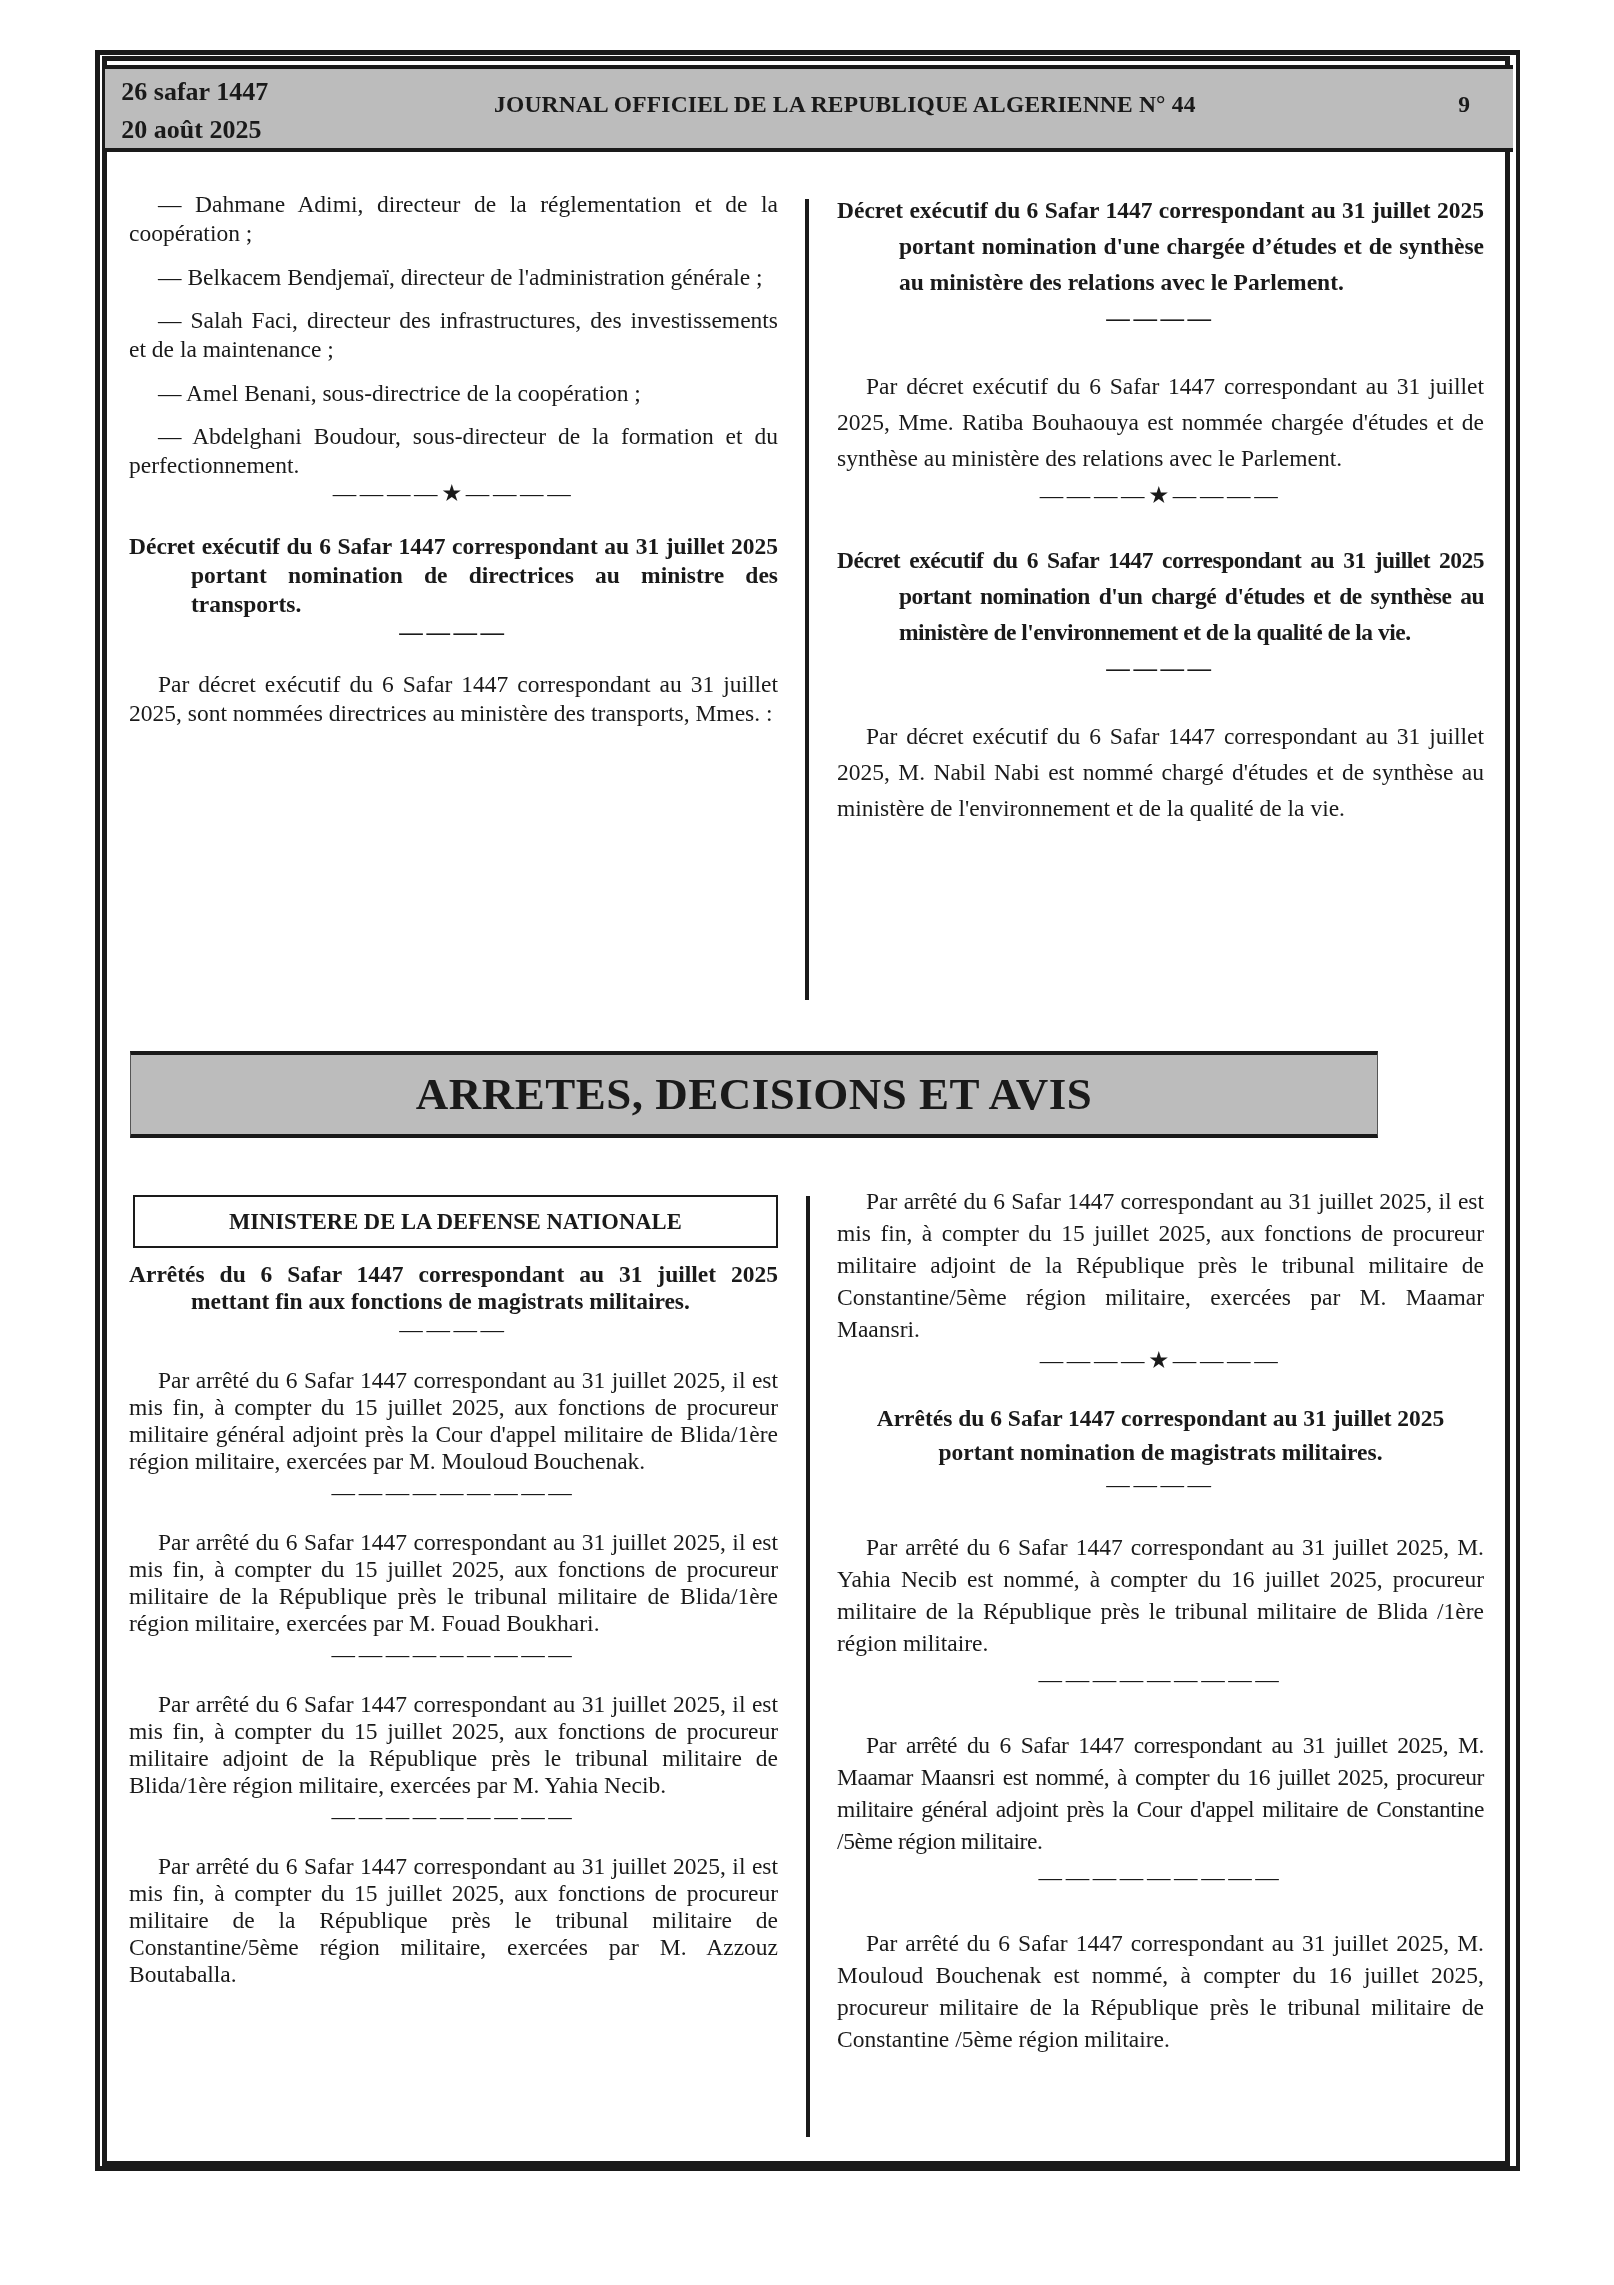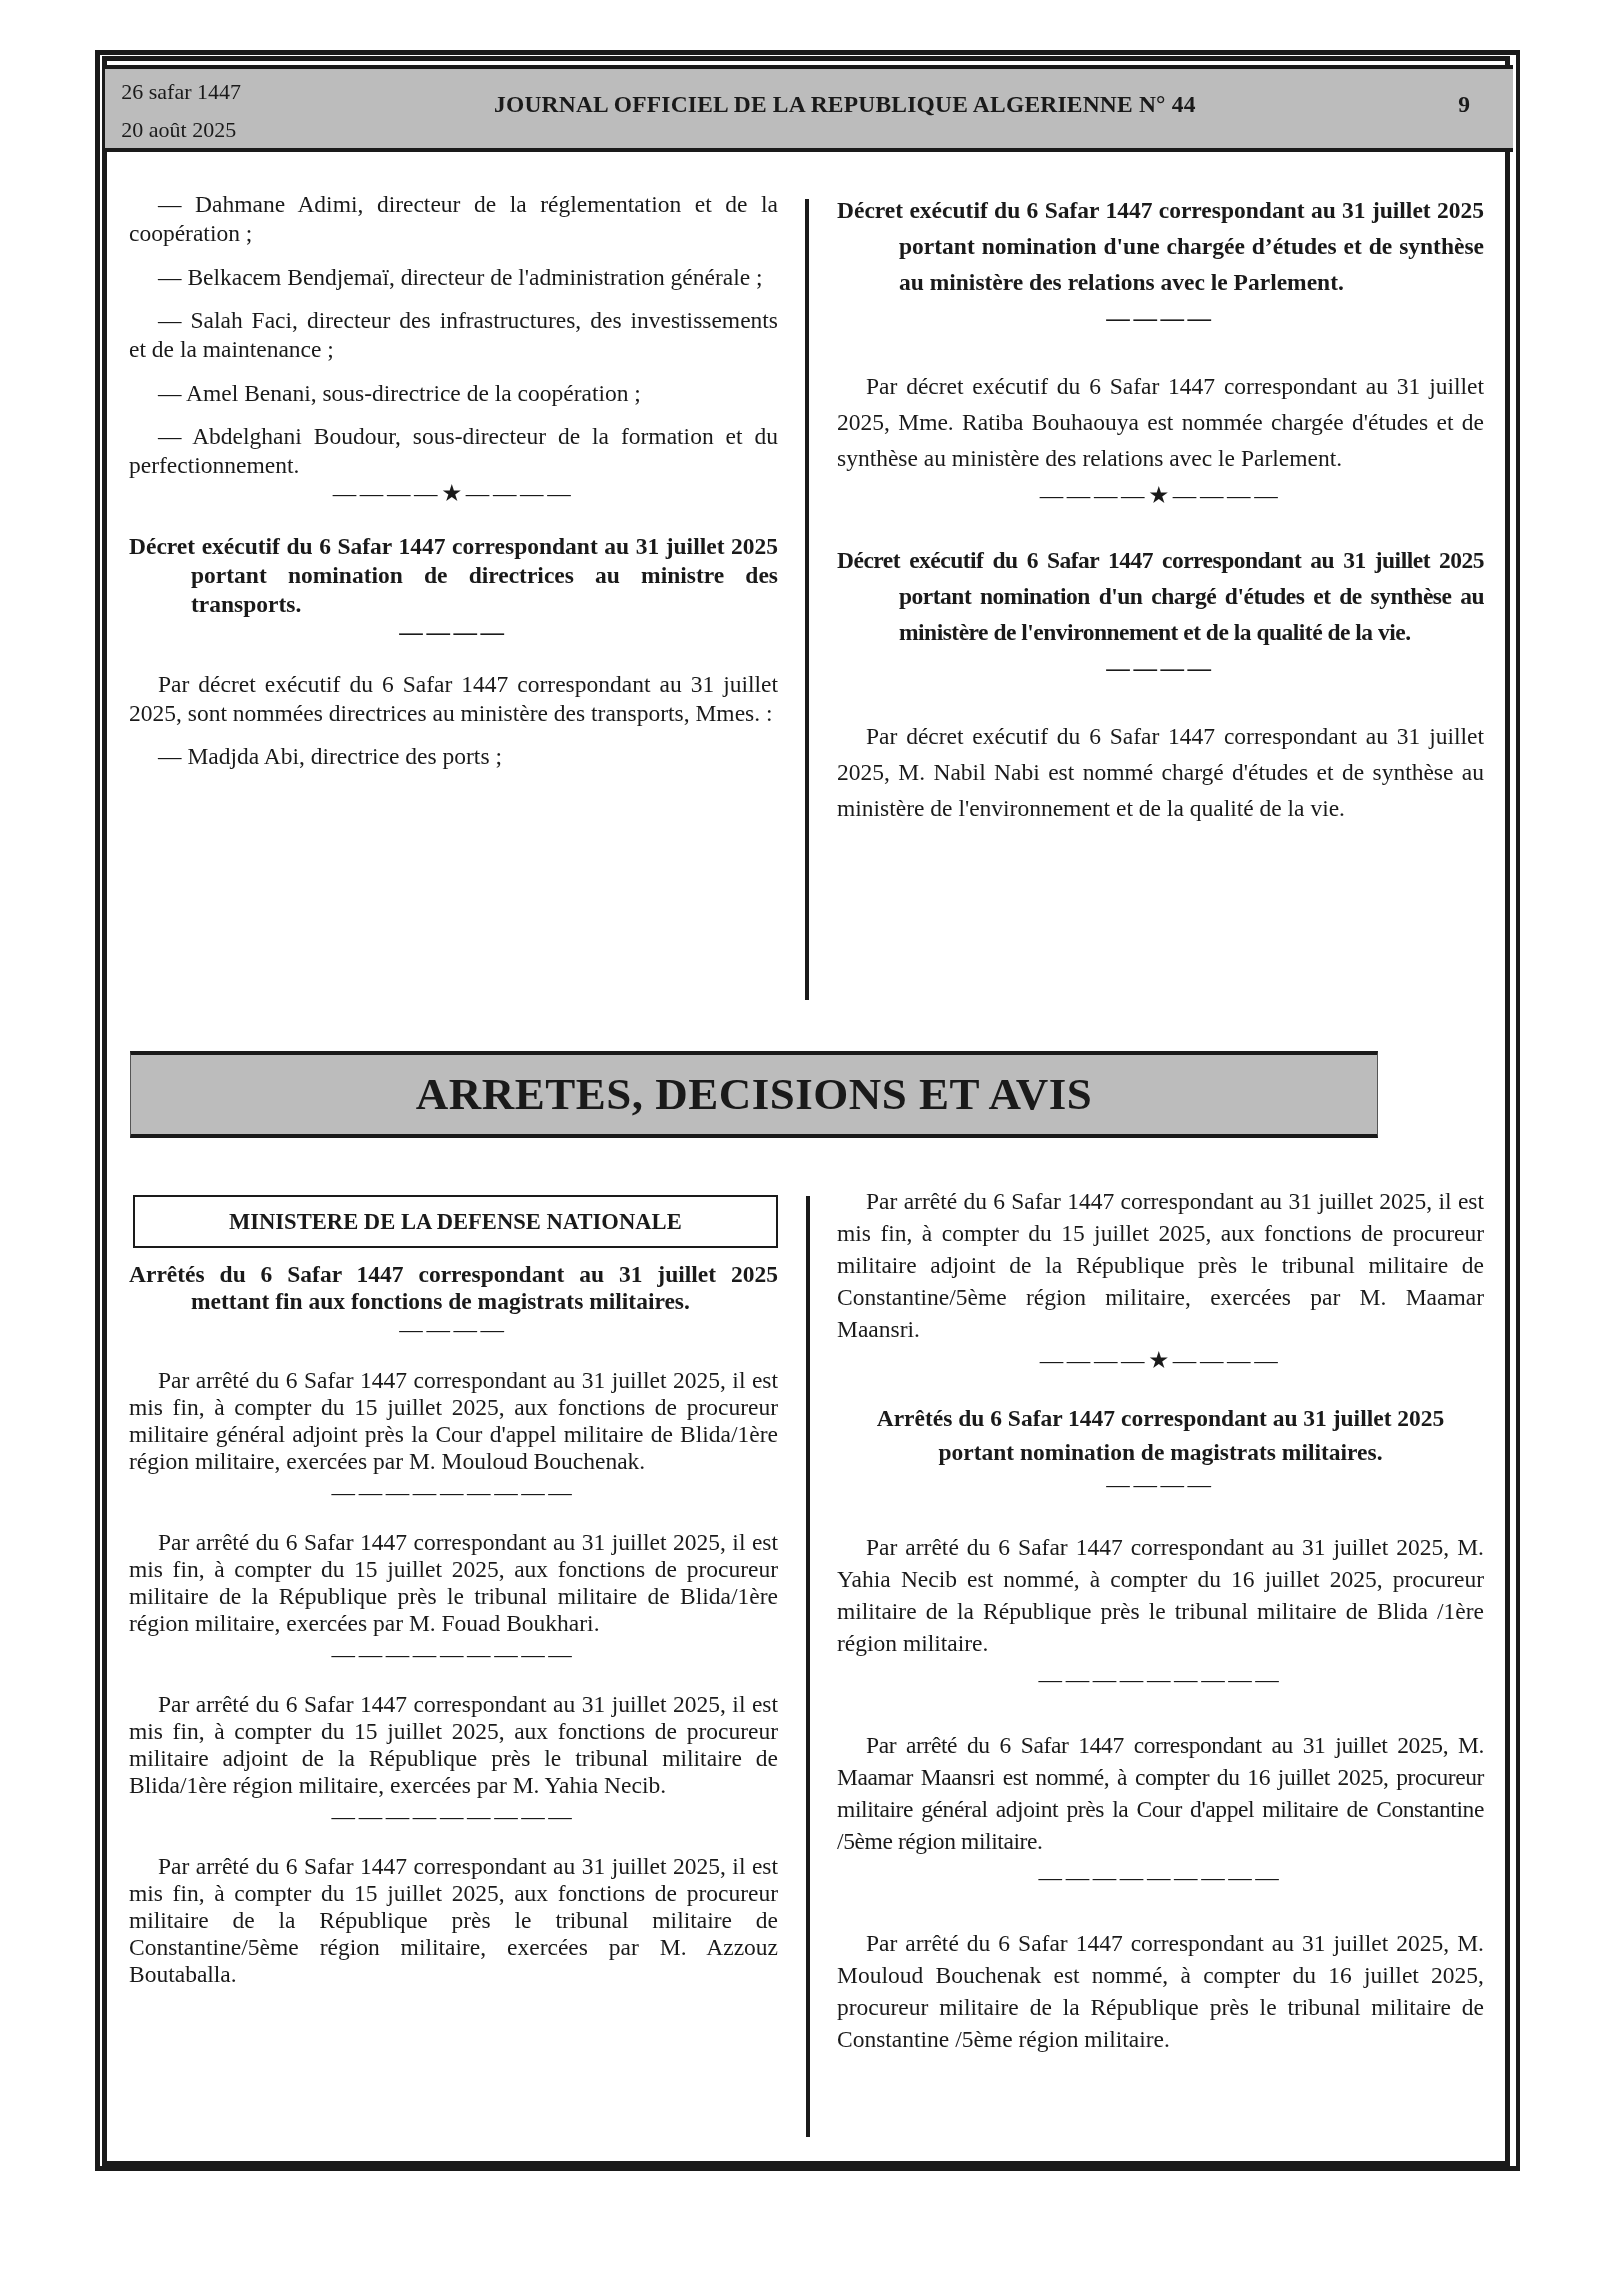--- a/index.html
+++ b/index.html
@@ -4,21 +4,21 @@
 <style>
   html, body { margin: 0; padding: 0; background: #ffffff; }
   body { width: 1615px; height: 2285px; position: relative; font-family: "Liberation Serif", "DejaVu Serif", serif; color: #1a1a1a; }
 
   
   .frame-outer { position: absolute; left: 95px; top: 50px; width: 1425px; height: 2121px; border: 5.4px solid #1a1a1a; border-right-width: 4.5px; box-sizing: border-box; }
   .frame-inner { position: absolute; left: 102px; top: 56px; width: 1408px; height: 2110px; border: 5.4px solid #1a1a1a; box-sizing: border-box; }
 
   
   .header { position: absolute; left: 105px; top: 65px; width: 1408px; height: 87px; background: #bcbcbc; border-top: 4.5px solid #1a1a1a; border-bottom: 4.5px solid #1a1a1a; box-sizing: border-box; }
-  .hdr-date { position: absolute; left: 16.3px; top: 3.6px; font-weight: normal; font-size: 22px; line-height: 38px; }
+  .hdr-date { position: absolute; left: 16.3px; top: 3.6px; font-weight: bold; font-size: 26px; line-height: 38px; }
   .hdr-title { position: absolute; left: 389px; top: 22px; font-weight: bold; font-size: 23.5px; letter-spacing: 0.2px; }
   .hdr-page { position: absolute; right: 43px; top: 22px; font-weight: bold; font-size: 23.5px; }
 
   .col { position: absolute; font-size: 23.5px; line-height: 29px; text-align: justify; }
   .col p { margin: 0; }
   .indent { text-indent: 29px; }
   .para { margin-bottom: 14.5px !important; }
   .bold-title { font-weight: bold; font-size: 23.5px; line-height: 29px; }
   .hanging { padding-left: 62px; text-indent: -62px; }
   .center { text-align: center; }
@@ -50,21 +50,20 @@
 <div class="col" style="left:129px; top:190px; width:649px;">
   <p class="indent para">— Dahmane Adimi, directeur de la réglementation et de la coopération ;</p>
   <p class="indent para">— Belkacem Bendjemaï, directeur de l'administration générale ;</p>
   <p class="indent para">— Salah Faci, directeur des infrastructures, des investissements et de la maintenance ;</p>
   <p class="indent para">— Amel Benani, sous-directrice de la coopération ;</p>
   <p class="indent">— Abdelghani Boudour, sous-directeur de la formation et du perfectionnement.</p>
   <p class="sep" style="margin-bottom:25px;">————★————</p>
   <p class="bold-title hanging">Décret exécutif du 6 Safar 1447 correspondant au 31 juillet 2025 portant nomination de directrices au ministre des transports.</p>
   <p class="sep-bold" style="margin-bottom:23.5px;">————</p>
   <p class="indent para">Par décret exécutif du 6 Safar 1447 correspondant au 31 juillet 2025, sont nommées directrices au ministère des transports, Mmes. :</p>
-  <p class="indent para">— Madjda Abi, directrice des ports ;</p>
 </div>
 
 <div class="col-divider" style="left:805px; top:199px; height:801px;"></div>
 
 <div class="col" style="left:837px; top:192px; width:647px; line-height:36px;">
   <p class="bold-title hanging" style="line-height:36px;">Décret exécutif du 6 Safar 1447 correspondant au 31 juillet 2025 portant nomination d'une chargée d’études et de synthèse au ministère des relations avec le Parlement.</p>
   <p class="sep-bold" style="margin:5.4px 0 36px;">————</p>
   <p class="indent" style="line-height:36px;">Par décret exécutif du 6 Safar 1447 correspondant au 31 juillet 2025, Mme. Ratiba Bouhaouya est nommée chargée d'études et de synthèse au ministère des relations avec le Parlement.</p>
   <p class="sep" style="margin:5.4px 0 33px;">————★————</p>
   <p class="bold-title hanging" style="line-height:36px; letter-spacing:-0.5px;">Décret exécutif du 6 Safar 1447 correspondant au 31 juillet 2025 portant nomination d'un chargé d'études et de synthèse au ministère de l'environnement et de la qualité de la vie.</p>

